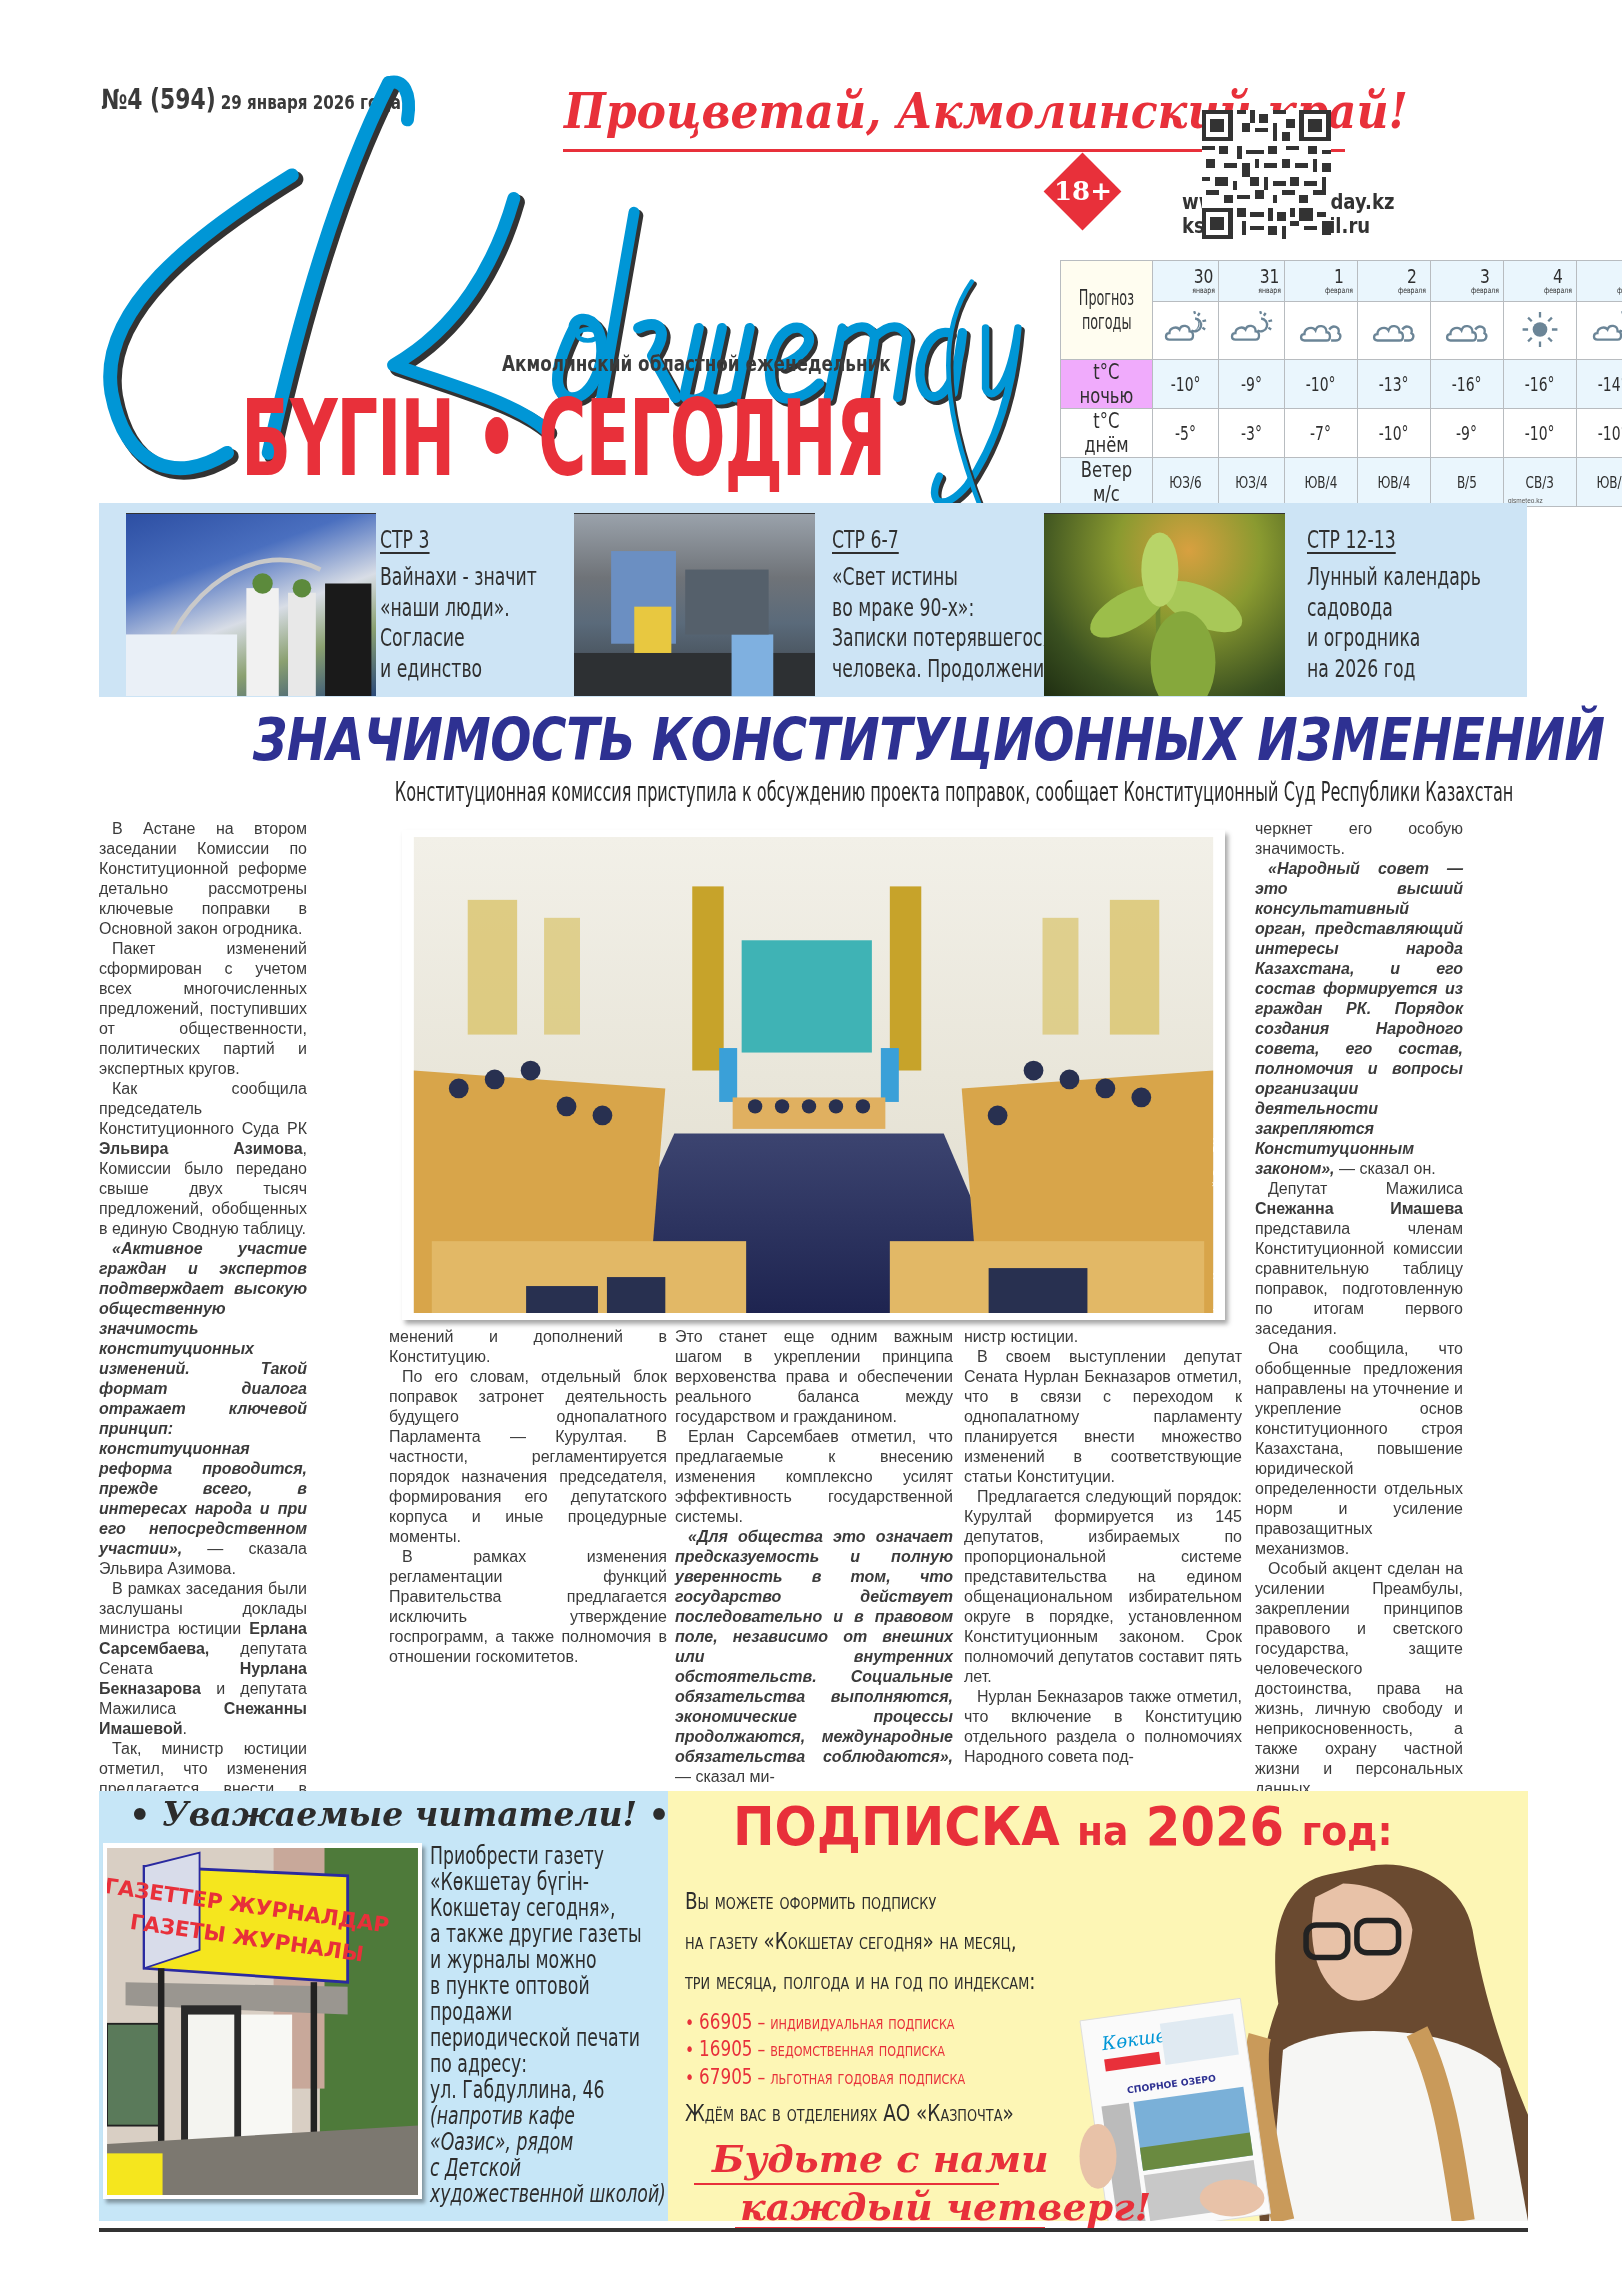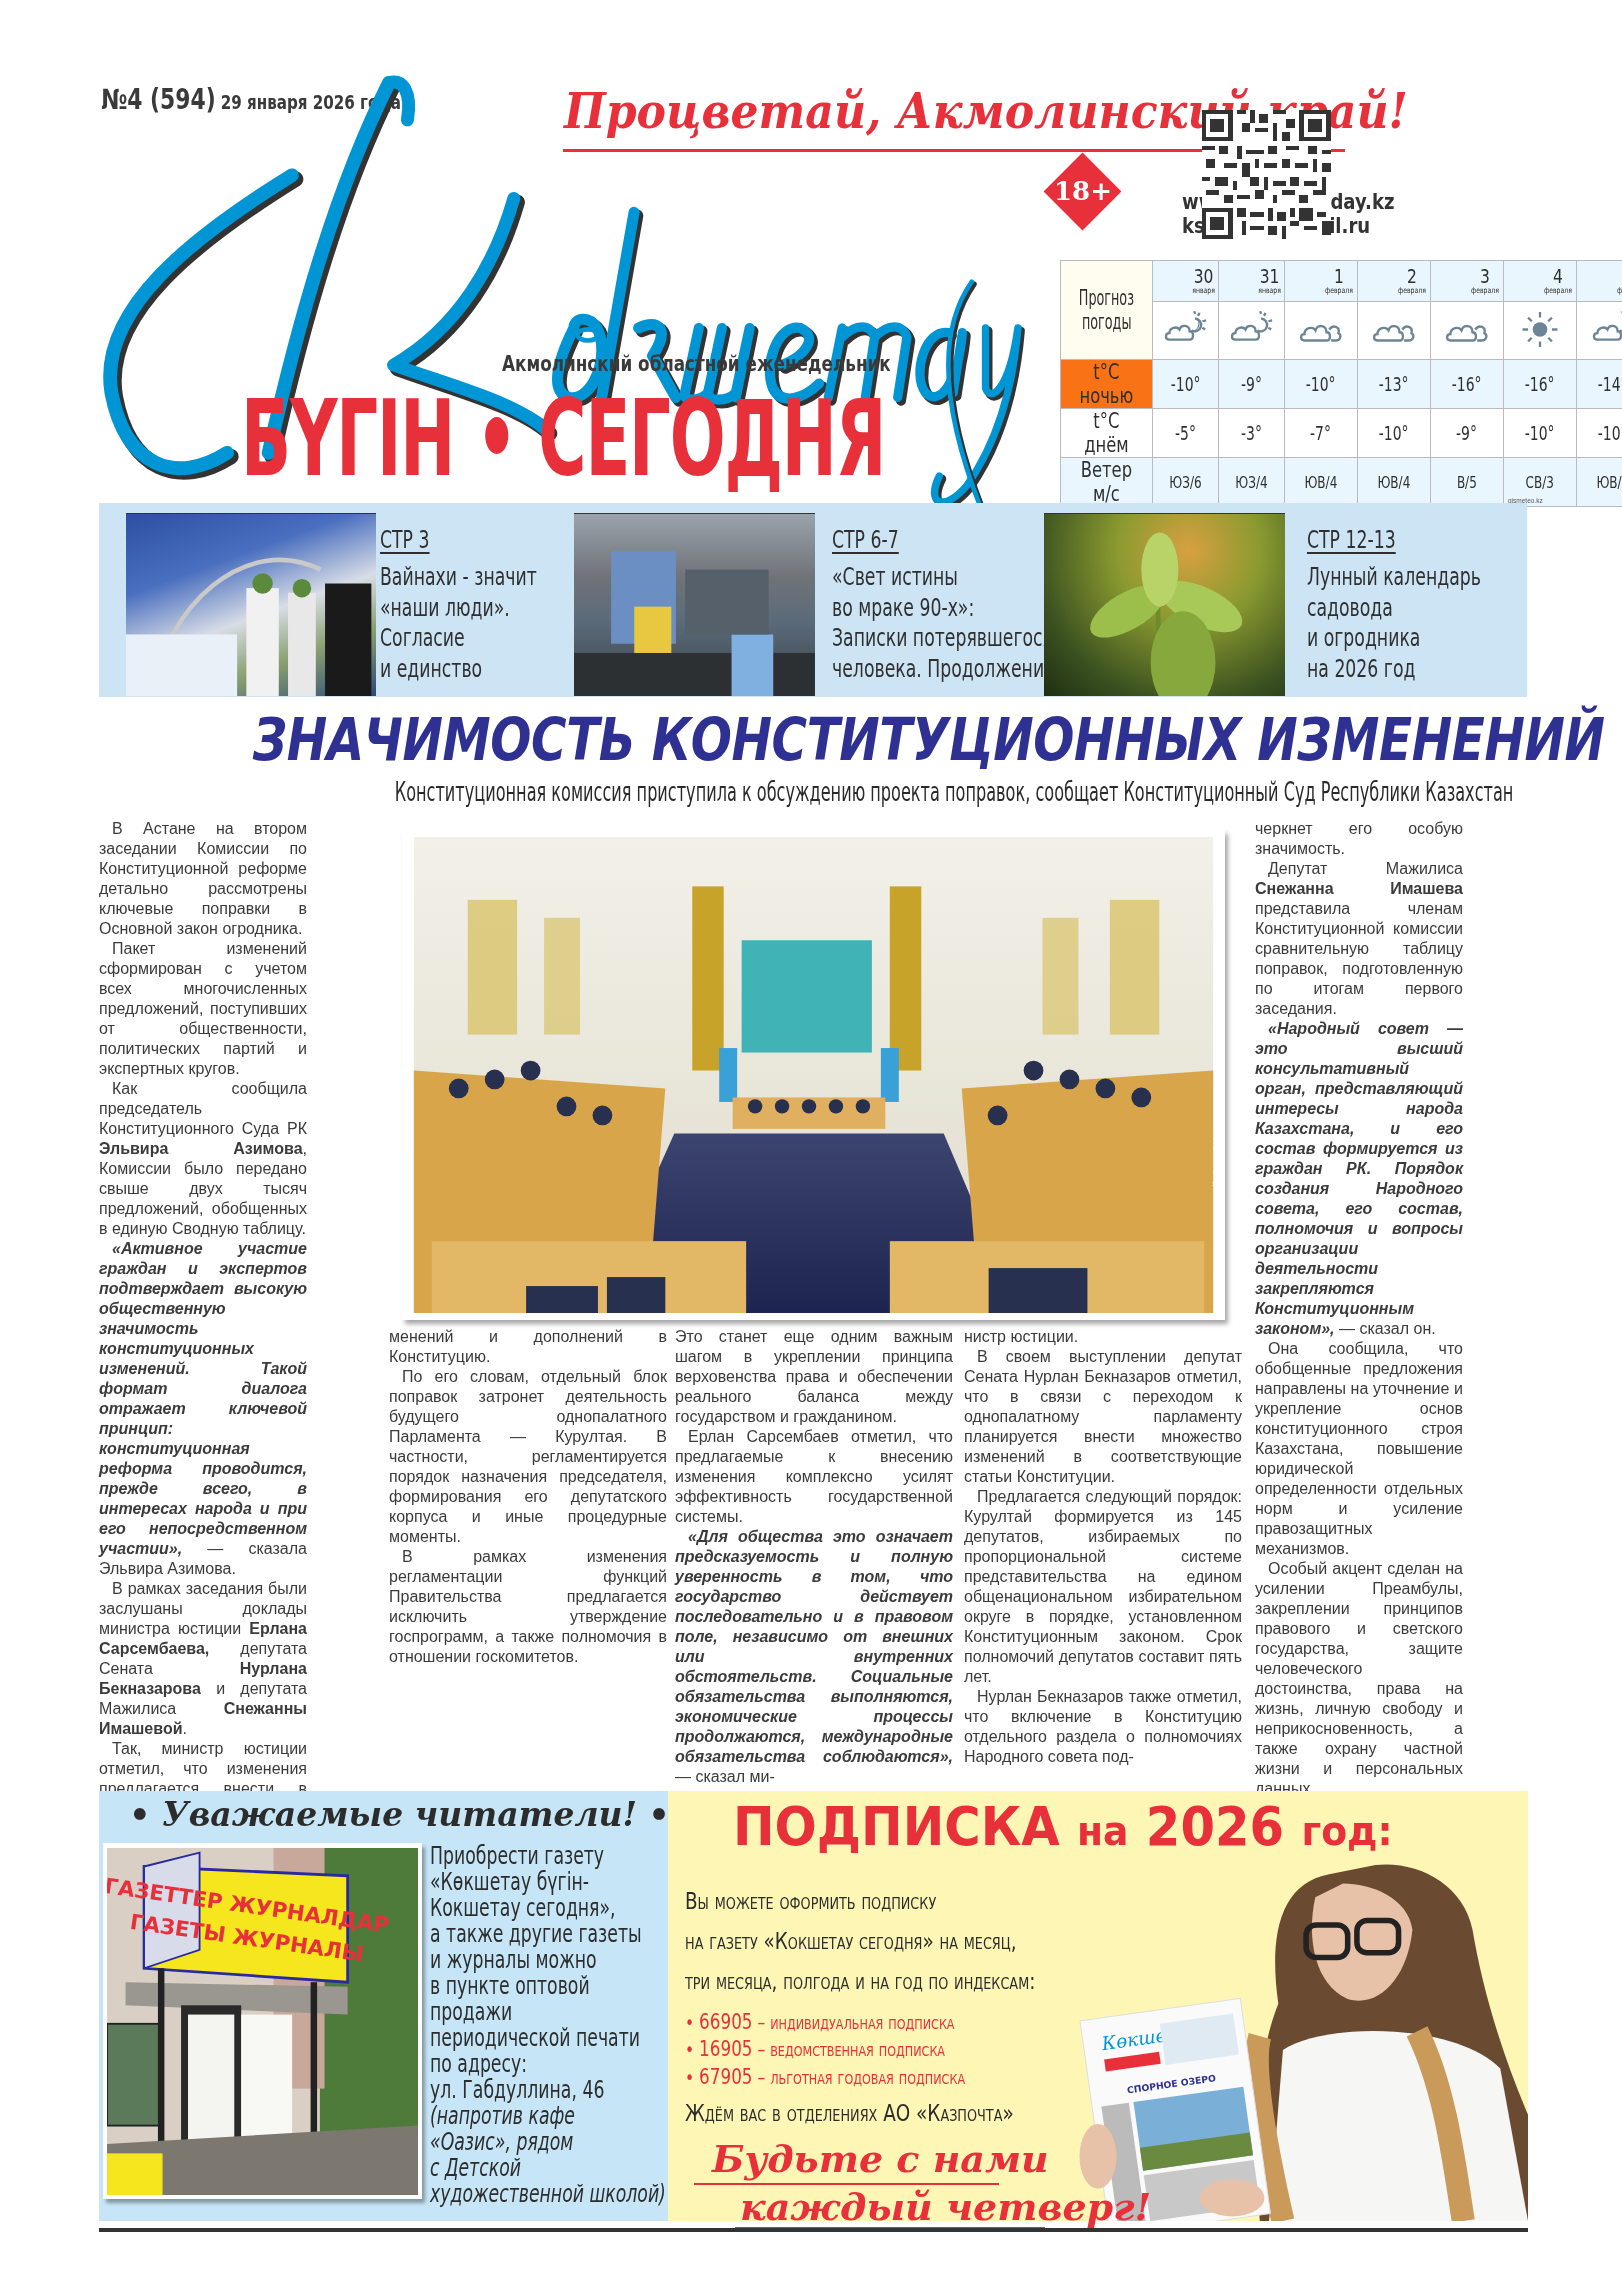--- a/index.html
+++ b/index.html
@@ -286,21 +286,21 @@
           </svg></td>
     <td class="ic"><svg width="44" height="37" viewBox="0 0 96 80">
             <g fill="none" stroke="#6b8597" stroke-width="5">
               <path d="M14 62 C4 62 4 48 14 48 C14 36 30 32 36 40 C40 28 58 30 58 44 C68 44 68 62 58 62 Z"></path>
               <path d="M62 42 A14 14 0 1 0 70 16"></path>
               <path d="M76 10 L80 4 M86 22 L94 20 M86 36 L92 40 M70 6 L68 0"></path>
             </g>
           </svg></td>
   </tr>
   <tr class="tn">
-    <td class="lbl" style="background:#f97316"><span>t°C ночью</span></td>
+    <td class="lbl" style="background:#f0abfc"><span>t°C ночью</span></td>
     <td class="val"><span>-10°</span></td>
     <td class="val"><span>-9°</span></td>
     <td class="val"><span>-10°</span></td>
     <td class="val"><span>-13°</span></td>
     <td class="val"><span>-16°</span></td>
     <td class="val"><span>-16°</span></td>
     <td class="val"><span>-14°</span></td>
   </tr>
   <tr class="td">
     <td class="lbl"><span>t°C днём</span></td>
@@ -459,22 +459,22 @@
 
 <div id="col4" class="col">
   <p style="text-indent:0">нистр юстиции.</p>
   <p>В своем выступлении депутат Сената Нурлан Бекназаров отметил, что в связи с переходом к однопалатному парламенту планируется внести множество изменений в соответствующие статьи Конституции.</p>
   <p>Предлагается следующий порядок: Курултай формируется из 145 депутатов, избираемых по пропорциональной системе представительства на едином общенациональном избирательном округе в порядке, установленном Конституционным законом. Срок полномочий депутатов составит пять лет.</p>
   <p>Нурлан Бекназаров также отметил, что включение в Конституцию отдельного раздела о полномочиях Народного совета под-</p>
 </div>
 
 <div id="col5" class="col">
   <p style="text-indent:0">черкнет его особую значимость.</p>
+  <p><span class="q">«Народный совет — это высший консультативный орган, представляющий интересы народа Казахстана, и его состав формируется из граждан РК. Порядок создания Народного совета, его состав, полномочия и вопросы организации деятельности закрепляются Конституционным законом»,</span><span> — сказал он.</span></p>
   <p><span>Депутат Мажилиса </span><b>Снежанна Имашева</b><span> представила членам Конституционной комиссии сравнительную таблицу поправок, подготовленную по итогам первого заседания.</span></p>
-  <p><span class="q">«Народный совет — это высший консультативный орган, представляющий интересы народа Казахстана, и его состав формируется из граждан РК. Порядок создания Народного совета, его состав, полномочия и вопросы организации деятельности закрепляются Конституционным законом»,</span><span> — сказал он.</span></p>
   <p>Она сообщила, что обобщенные предложения направлены на уточнение и укрепление основ конституционного строя Казахстана, повышение юридической определенности отдельных норм и усиление правозащитных механизмов.</p>
   <p>Особый акцент сделан на усилении Преамбулы, закреплении принципов правового и светского государства, защите человеческого достоинства, права на жизнь, личную свободу и неприкосновенность, а также охрану частной жизни и персональных данных.</p>
   <p><span class="q">«Предлагаемые изменения ориентированы на усиление практической применимости конституционных норм и формирование единых подходов к их толкованию»,</span><span> — заключила Снежанна Имашева.</span></p>
   <p>Члены Конституционной комиссии приступили к обсуждению представленных поправок в Основной закон в рамках отдельных рабочих секций.</p>
 </div>
 
 <div id="readers-box" class="abs"></div>
 <div id="readers-title" class="abs">• Уважаемые читатели! •</div>
 <div id="shop-photo" class="abs">
   <svg width="311" height="347" viewBox="0 0 672 750" style="position:absolute;left:4.2px;top:4.6px;">

